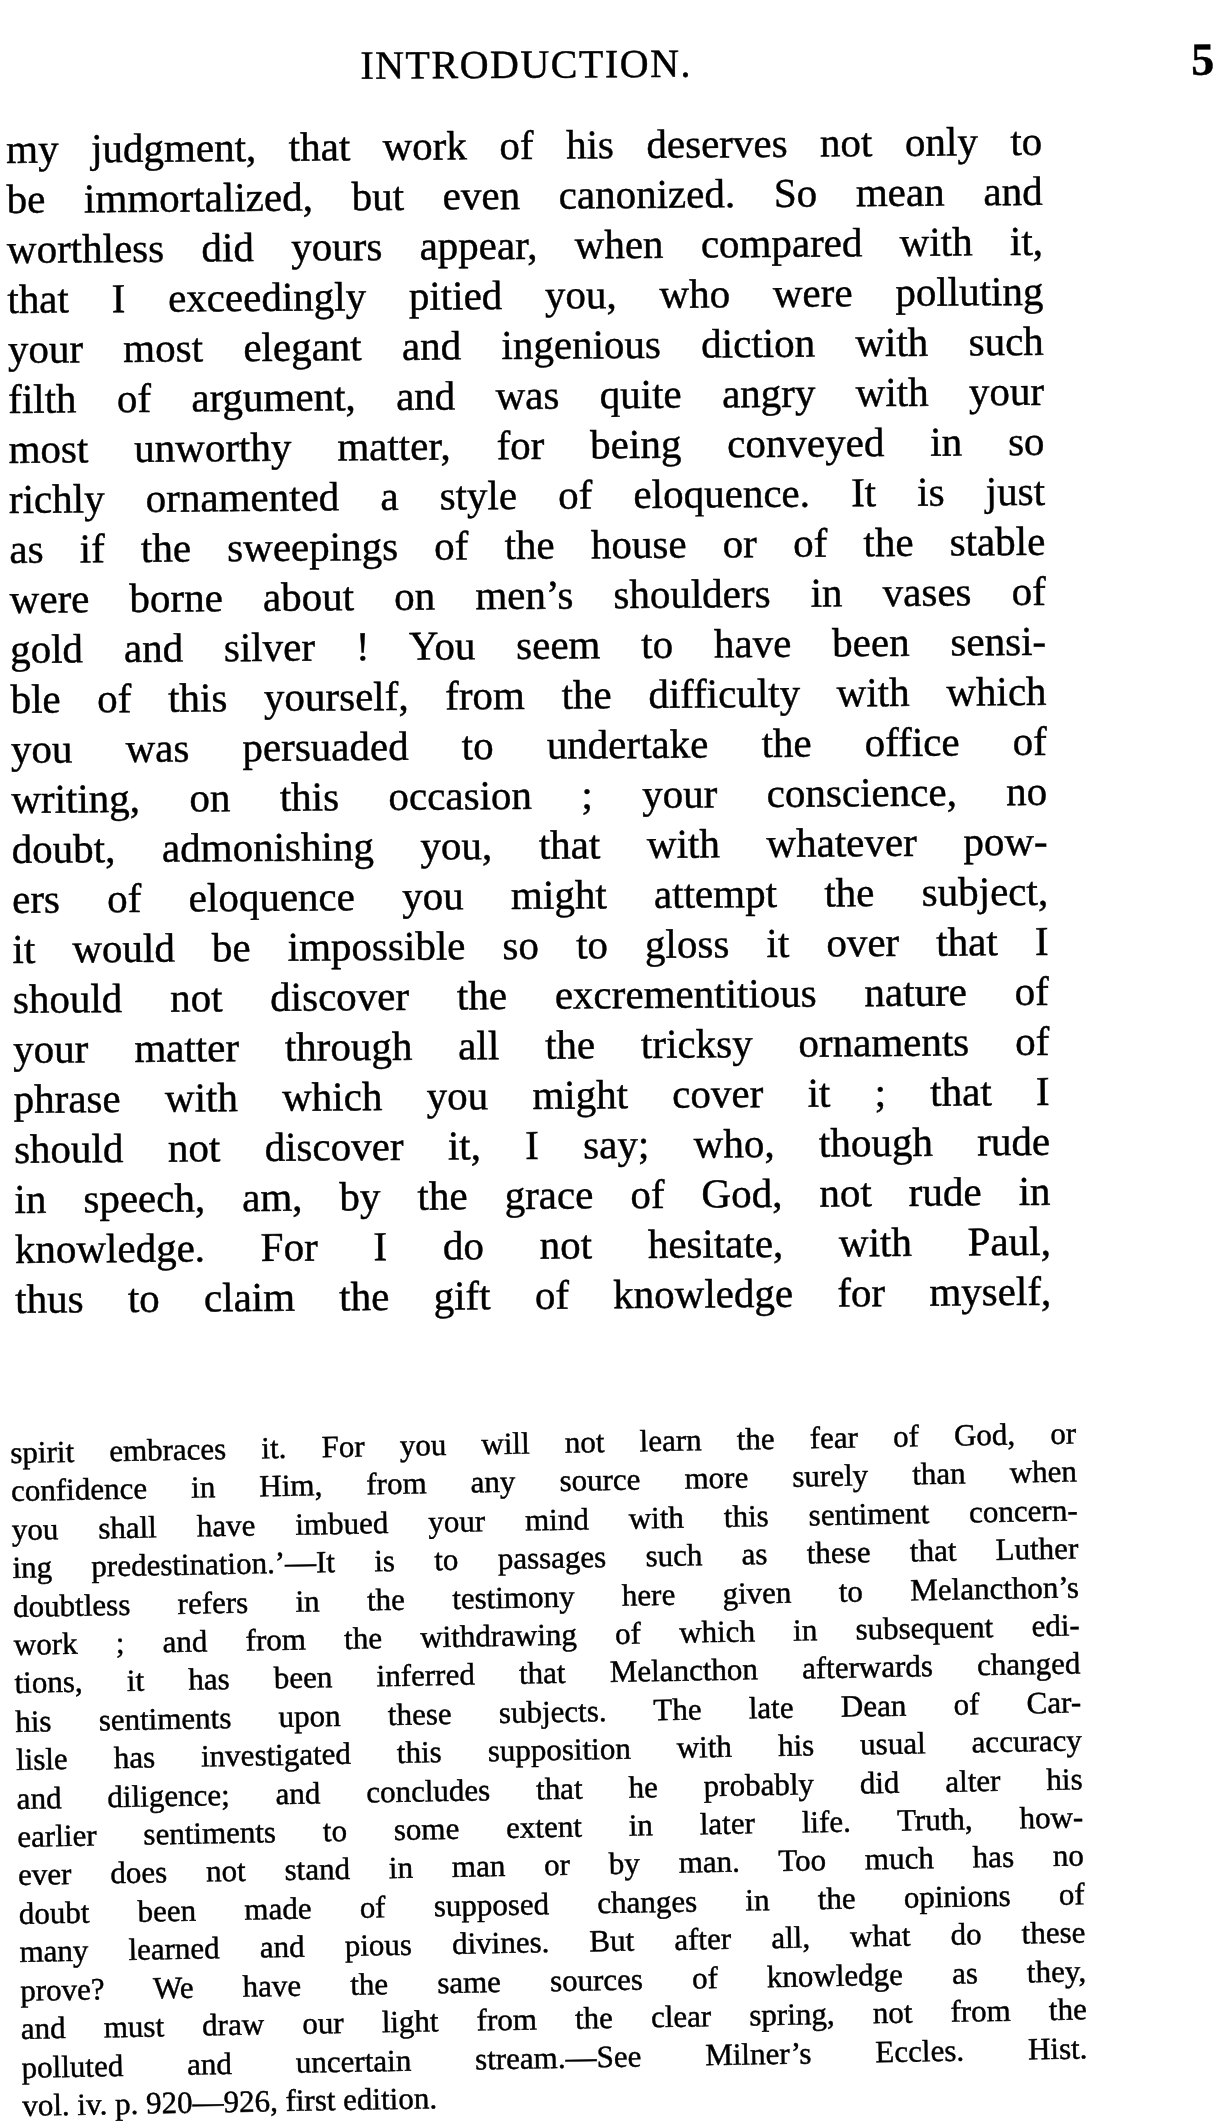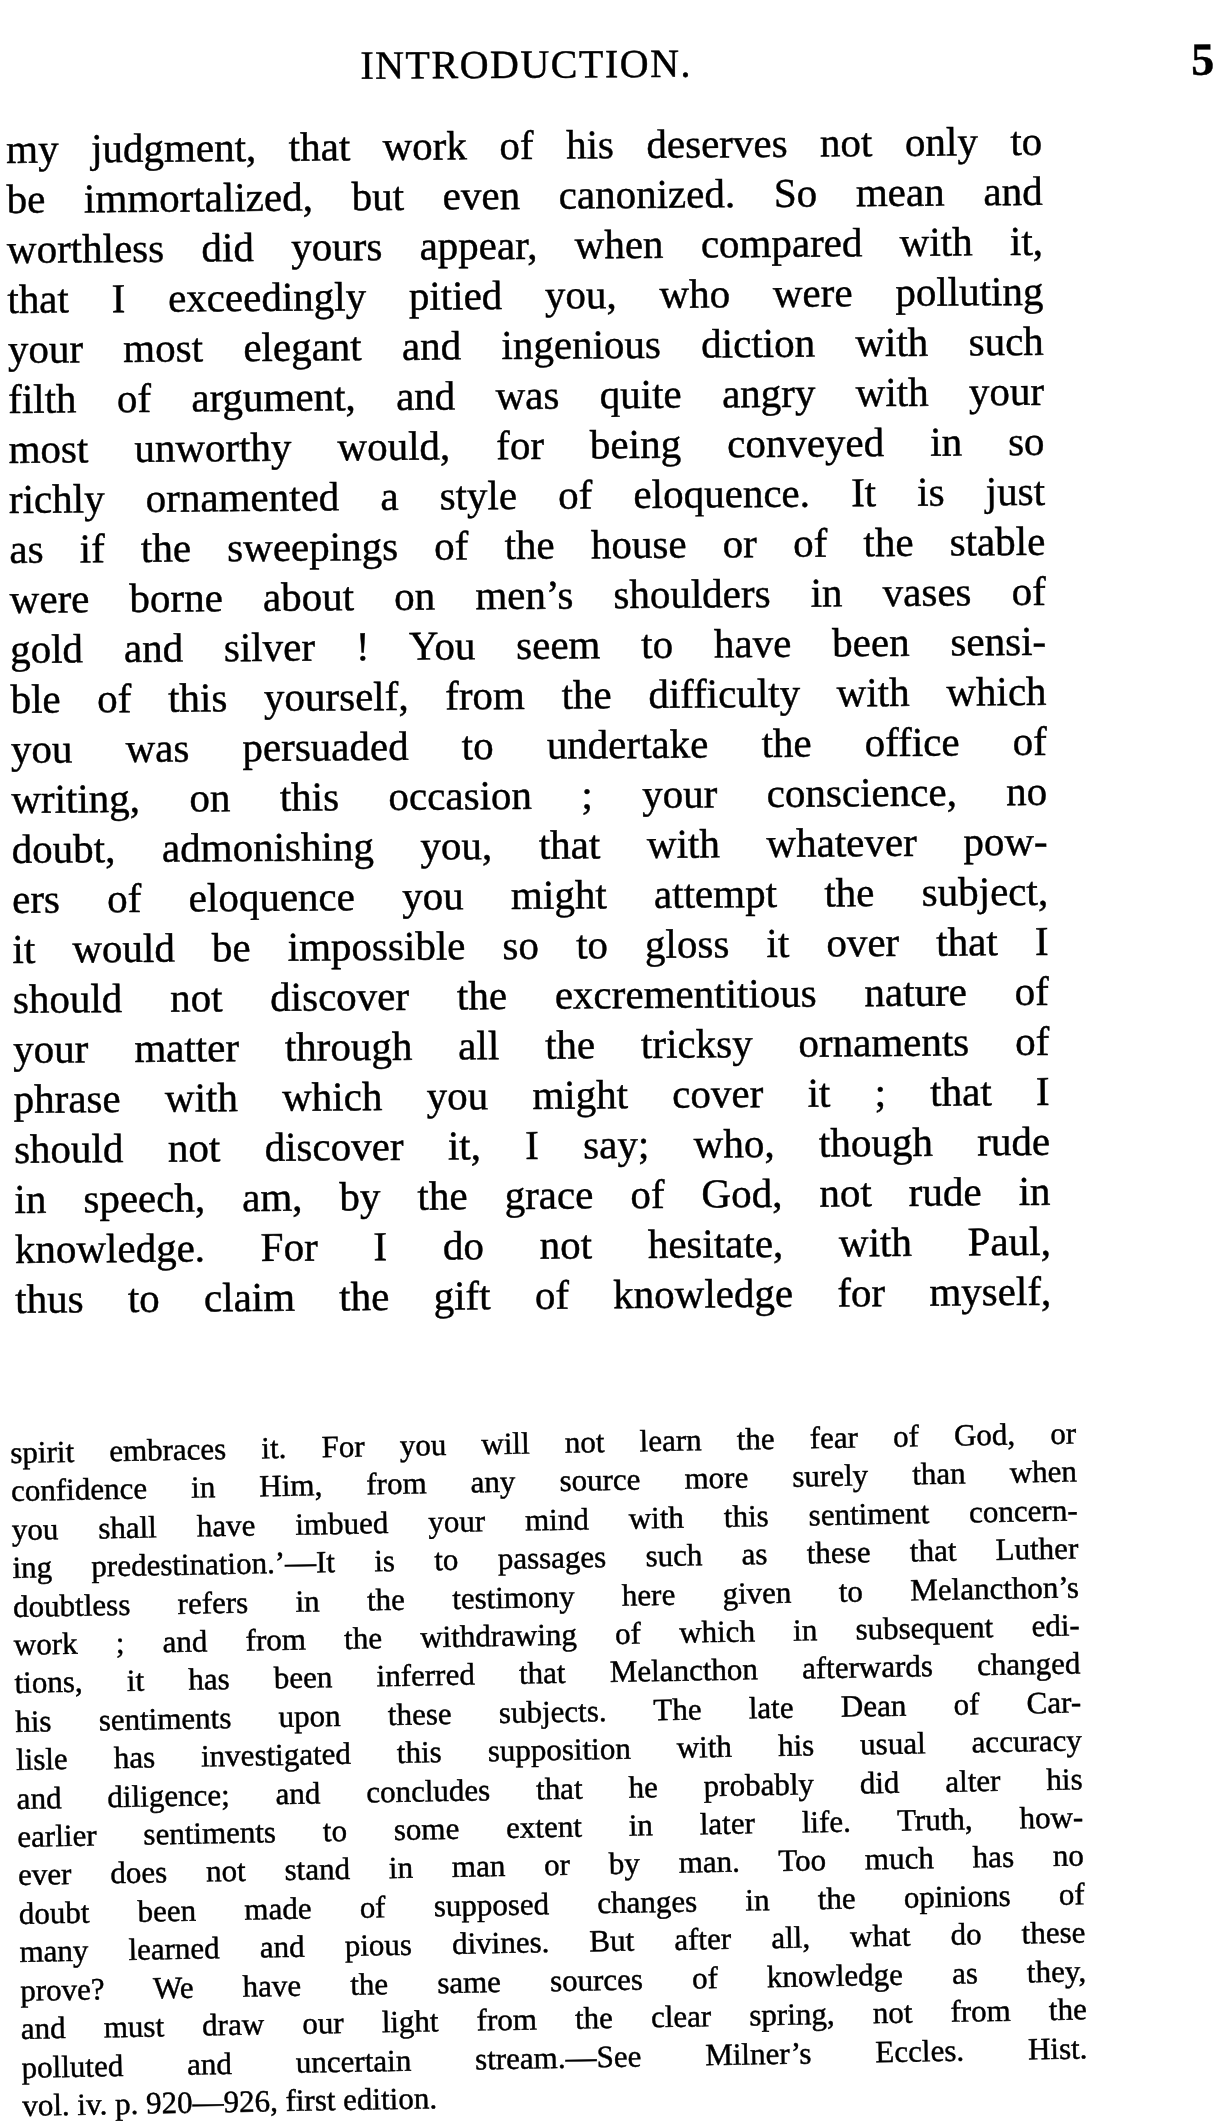--- a/index.html
+++ b/index.html
@@ -92,21 +92,21 @@
     <div class="page-number">5</div>
   </header>
 
   <main class="main-text" id="main-lines">
       <div class="tline"><span>my judgment, that work of his deserves not only to</span></div>
       <div class="tline"><span>be immortalized, but even canonized.  So mean and</span></div>
       <div class="tline"><span>worthless did yours appear, when compared with it,</span></div>
       <div class="tline"><span>that I exceedingly pitied </span><span class="it">you</span><span>, who were polluting</span></div>
       <div class="tline"><span>your most elegant and ingenious diction with such</span></div>
       <div class="tline"><span>filth of argument, and was quite angry with your</span></div>
-      <div class="tline"><span>most unworthy </span><span class="it">would</span><span>, for being conveyed in so</span></div>
+      <div class="tline"><span>most unworthy </span><span class="it">matter</span><span>, for being conveyed in so</span></div>
       <div class="tline"><span>richly ornamented a style of eloquence.  It is just</span></div>
       <div class="tline"><span>as if the sweepings of the house or of the stable</span></div>
       <div class="tline"><span>were borne about on men’s shoulders in vases of</span></div>
       <div class="tline"><span>gold and silver !  You seem to have been sensi-</span></div>
       <div class="tline"><span>ble of this yourself, from the difficulty with which</span></div>
       <div class="tline"><span>you was persuaded to undertake the office of</span></div>
       <div class="tline"><span>writing, on this occasion ; your conscience, no</span></div>
       <div class="tline"><span>doubt, admonishing you, that with whatever pow-</span></div>
       <div class="tline"><span>ers of eloquence you might attempt the subject,</span></div>
       <div class="tline"><span>it would be impossible so to gloss it over that I</span></div>

